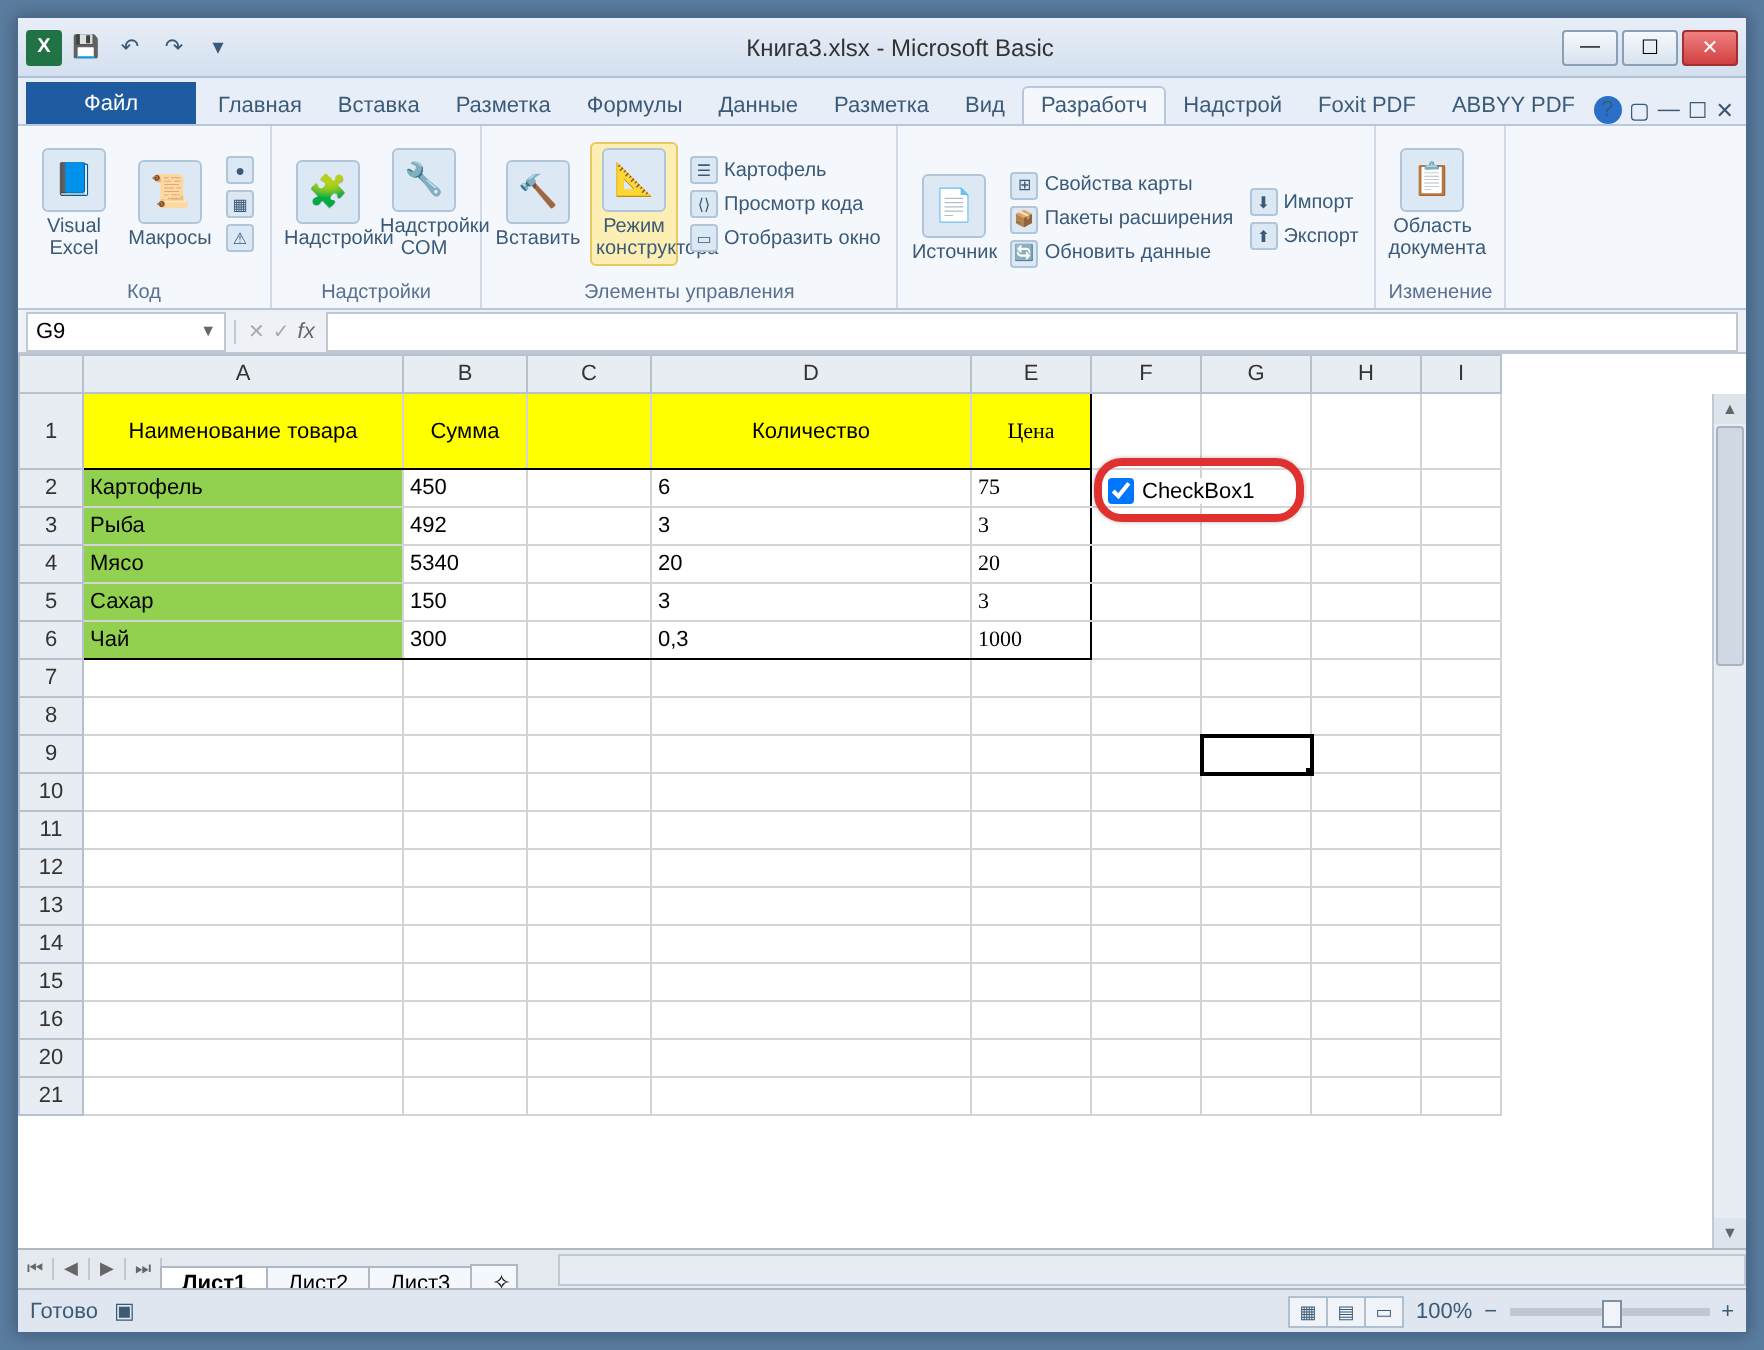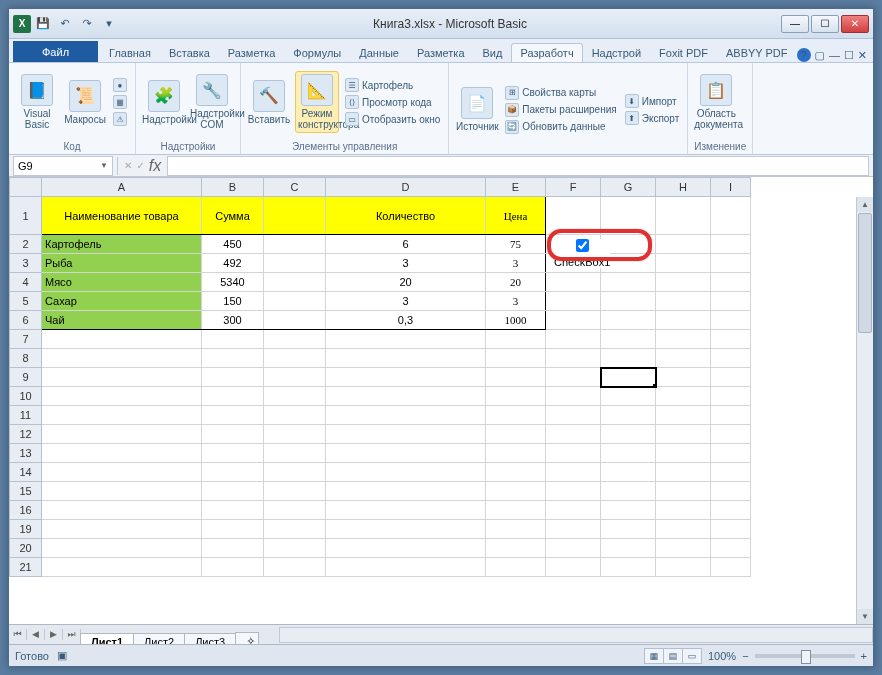--- a/index.html
+++ b/index.html
@@ -35,43 +35,43 @@
 .big-btn.active { background:#fdeeb3; border:1px solid #e8c860; border-radius:3px; padding:2px; }
 .small-btns { display:flex; flex-direction:column; gap:1px; }
 .small-btn { font-size:10px; color:#3a5a78; cursor:pointer; padding:1px 2px; display:flex; align-items:center; gap:3px; }
 .small-btn .si { width:14px; height:14px; background:#dde8f5; border:1px solid #b0c4da; border-radius:2px; font-size:8px; display:flex;align-items:center;justify-content:center; }
 
 
 .formula-bar { height: 22px; border-bottom: 1px solid #c0c8d4; display:flex; align-items:center; background:#eef2f7; }
 .name-box { width: 100px; height:20px; border:1px solid #c0c8d4; background:#fff; margin:0 4px; padding:0 4px; font-size:11px; display:flex; align-items:center; }
 .name-box .dd { margin-left:auto; font-size:8px; color:#666; }
 .fx-area { display:flex; align-items:center; gap:4px; padding:0 6px; border-left:1px solid #c0c8d4; }
-.fx-label { font-style:italic; font-size:16px; color:#666; }
+.fx-label { font-style:italic; font-size:11px; color:#666; }
 .fx-input { flex:1; height:20px; border:1px solid #c0c8d4; background:#fff; margin-right:4px; }
 
 
 .grid-area { flex:1; position:relative; overflow:hidden; background:#fff; display:flex; flex-direction:column; }
 .grid-scroll { flex:1; overflow:hidden; position:relative; }
 table.sheet { border-collapse:collapse; table-layout:fixed; }
 .sheet th, .sheet td { border:1px solid #d4d4d4; font-size:11px; height:19px; padding:0 3px; overflow:hidden; white-space:nowrap; }
 .sheet thead th { background:#e8edf3; text-align:center; color:#333; font-weight:normal; border-color:#b8c2cf; }
 .sheet tbody th { background:#e8edf3; text-align:center; width:32px; color:#333; font-weight:normal; border-color:#b8c2cf; }
 .sheet thead th.corner { background:#e8edf3; width:32px; }
 .col-A{width:160px}.col-B{width:62px}.col-C{width:62px}.col-D{width:160px}.col-E{width:60px}.col-F{width:55px}.col-G{width:55px}.col-H{width:55px}.col-I{width:40px}
 .hdr-cell { background:#ffff00 !important; text-align:center; font-weight:normal; }
 .name-cell { background:#92d050 !important; }
-.num { text-align:center;margin-top:20px; }
+.num { text-align:left;margin-top:20px; }
 .sel-cell { outline:2px solid #000; outline-offset:-1px; position:relative; }
 .sel-cell::after { content:""; position:absolute; right:-3px; bottom:-3px; width:5px; height:5px; background:#000; }
 .b-l { border-left:1px solid #000 !important; }
 .b-r { border-right:1px solid #000 !important;font-family:Liberation Serif, serif; }
 .b-t { border-top:1px solid #000 !important;margin-top:16px; }
 .b-b { border-bottom:1px solid #000 !important; }
 
-.checkbox-control { position:absolute; display:flex; align-items:center; gap:4px; font-size:11px; background:#fff;flex-direction:column; }
+.checkbox-control { position:absolute; display:flex; align-items:center; gap:4px; font-size:11px; background:#fff; }
 .red-ring { position:absolute; border:4px solid #e03030; border-radius:14px; pointer-events:none; box-shadow:0 0 2px rgba(0,0,0,0.3); }
 
 
 .sheet-tabs { height:20px; background:#e4e9f0; border-top:1px solid #b0b8c4; display:flex; align-items:center; font-size:11px; }
 .tab-nav { display:flex; }
 .tab-nav div { width:18px; text-align:center; border-right:1px solid #c0c8d4; cursor:pointer; color:#666; font-size:9px; }
 .sheet-tab { padding:2px 10px; background:#f4f7fb; border:1px solid #b0b8c4; border-bottom:none; cursor:pointer; margin-left:-1px;margin-top:13px; }
 .sheet-tab.active { background:#fff; font-weight:bold; }
 .hscroll { flex:1; margin-left:20px; height:16px; background:#e8edf3; border:1px solid #c0c8d4; position:relative; }
 
@@ -128,21 +128,21 @@
       <span>☐</span>
       <span>✕</span>
     </div>
   </div>
 
   <div class="ribbon">
     <div class="rgroup">
       <div class="rgroup-body">
         <div class="big-btn">
             <div class="ico">📘</div>
-            <div>Visual Basic</div>
+            <div>Visual Excel</div>
           </div>
         <div class="big-btn">
             <div class="ico">📜</div>
             <div>Макросы</div>
           </div>
         <div class="small-btns">
           <div class="small-btn">
               <span class="si">●</span>
             </div>
           <div class="small-btn">
@@ -455,32 +455,20 @@
               <td></td>
               <td></td>
               <td></td>
               <td></td>
               <td></td>
               <td></td>
               <td></td>
               <td></td>
             </tr>
           <tr>
-              <th>19</th>
-              <td></td>
-              <td></td>
-              <td></td>
-              <td></td>
-              <td></td>
-              <td></td>
-              <td></td>
-              <td></td>
-              <td></td>
-            </tr>
-          <tr>
               <th>20</th>
               <td></td>
               <td></td>
               <td></td>
               <td></td>
               <td></td>
               <td></td>
               <td></td>
               <td></td>
               <td></td>

